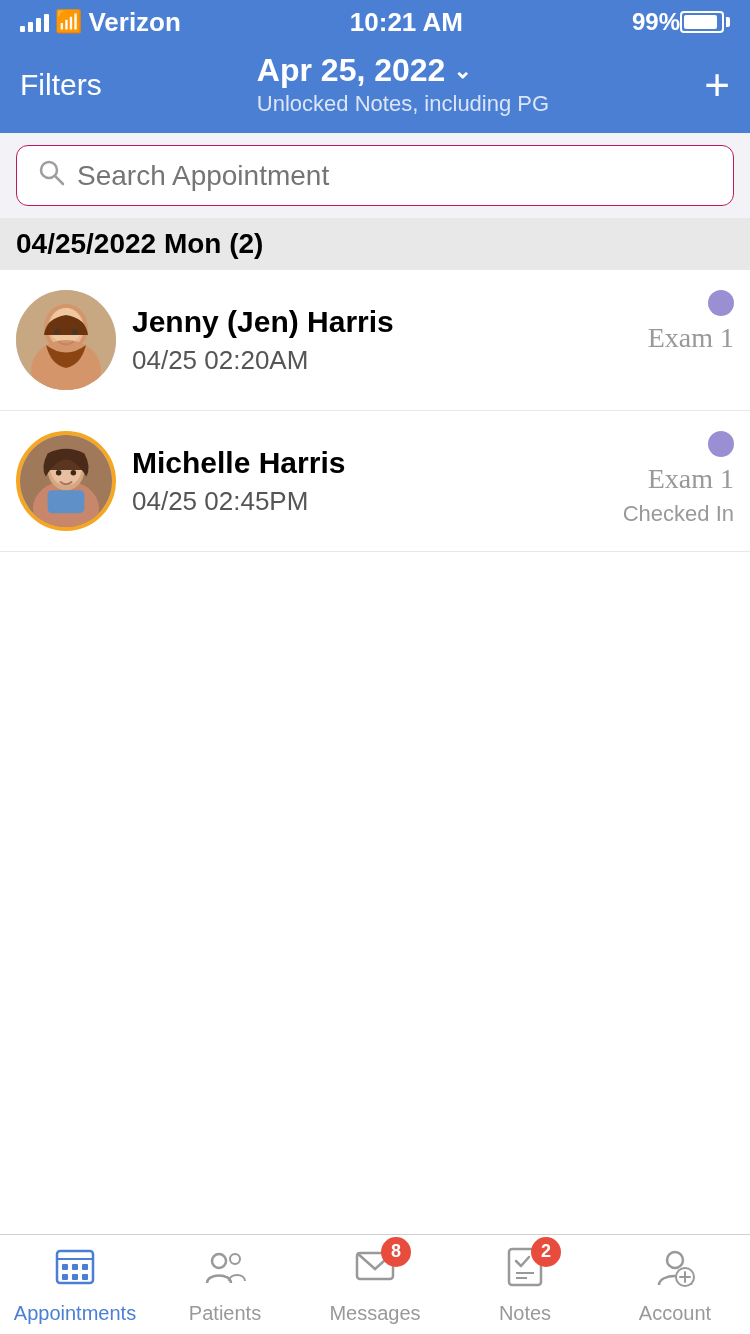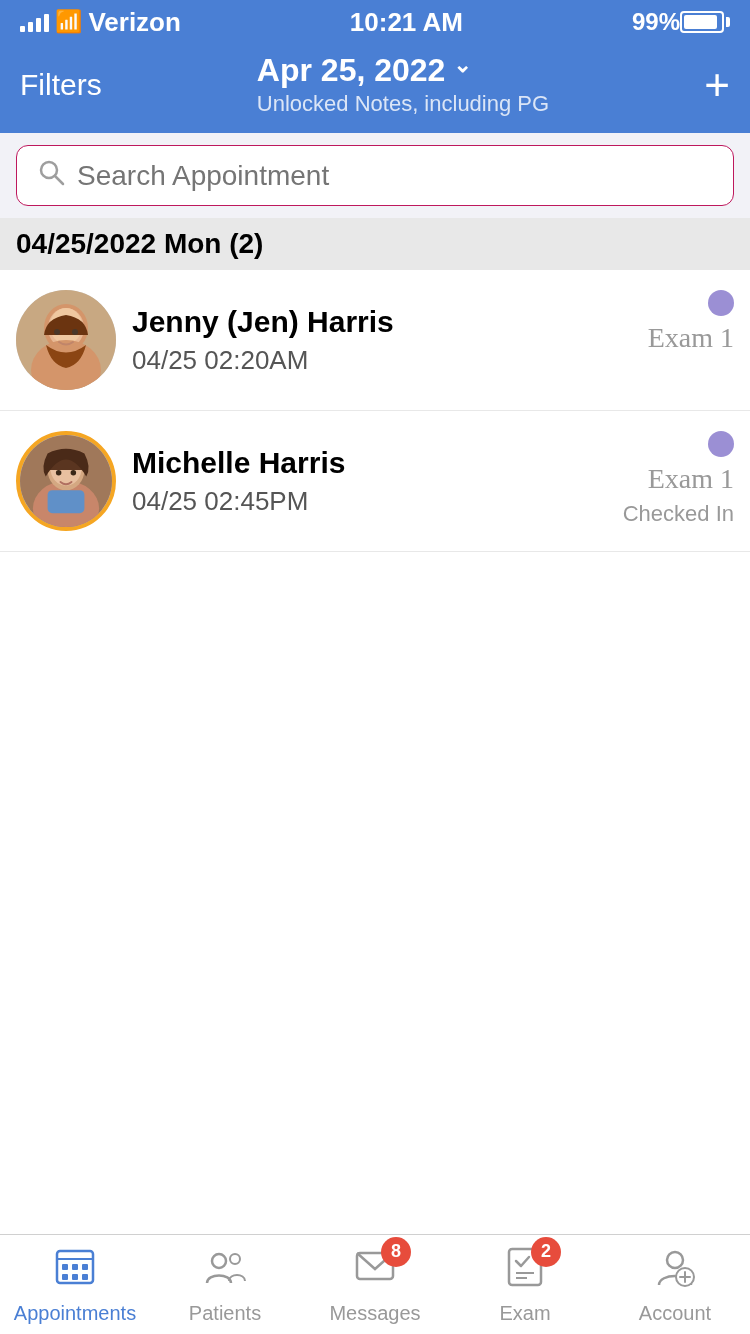--- a/index.html
+++ b/index.html
@@ -72,20 +72,21 @@
       color: white;
     }
     .header-center {
       text-align: center;
     }
     .header-date {
       font-size: 32px;
       font-weight: 600;
       color: white;
       display: flex;
+      align-items: center;
       gap: 4px;
     }
     .header-subtitle {
       font-size: 22px;
       color: rgba(255,255,255,0.8);
       margin-top: 2px;
     }
     .header-add {
       font-size: 44px;
       color: white;
@@ -431,21 +432,21 @@
   <div class="tab-item">
     <div class="tab-icon" style="position:relative">
       <svg class="tab-svg" viewBox="0 0 44 44" fill="none">
         <rect x="6" y="4" width="32" height="36" rx="3" stroke="#999" stroke-width="2.5"></rect>
         <polyline points="13,16 18,21 26,12" stroke="#999" stroke-width="2.5" fill="none" stroke-linecap="round" stroke-linejoin="round"></polyline>
         <line x1="13" y1="28" x2="31" y2="28" stroke="#999" stroke-width="2"></line>
         <line x1="13" y1="33" x2="24" y2="33" stroke="#999" stroke-width="2"></line>
       </svg>
       <span class="badge">2</span>
     </div>
-    <span class="tab-label">Exam</span>
+    <span class="tab-label">Notes</span>
   </div>
 
   <div class="tab-item">
     <div class="tab-icon">
       <svg class="tab-svg" viewBox="0 0 44 44" fill="none">
         <circle cx="22" cy="15" r="8" stroke="#999" stroke-width="2.5"></circle>
         <path d="M6 40 C6 28 38 28 38 40" stroke="#999" stroke-width="2.5" fill="none"></path>
         <circle cx="32" cy="32" r="9" fill="white" stroke="#999" stroke-width="2"></circle>
         <line x1="32" y1="27" x2="32" y2="37" stroke="#999" stroke-width="2" stroke-linecap="round"></line>
         <line x1="27" y1="32" x2="37" y2="32" stroke="#999" stroke-width="2" stroke-linecap="round"></line>

